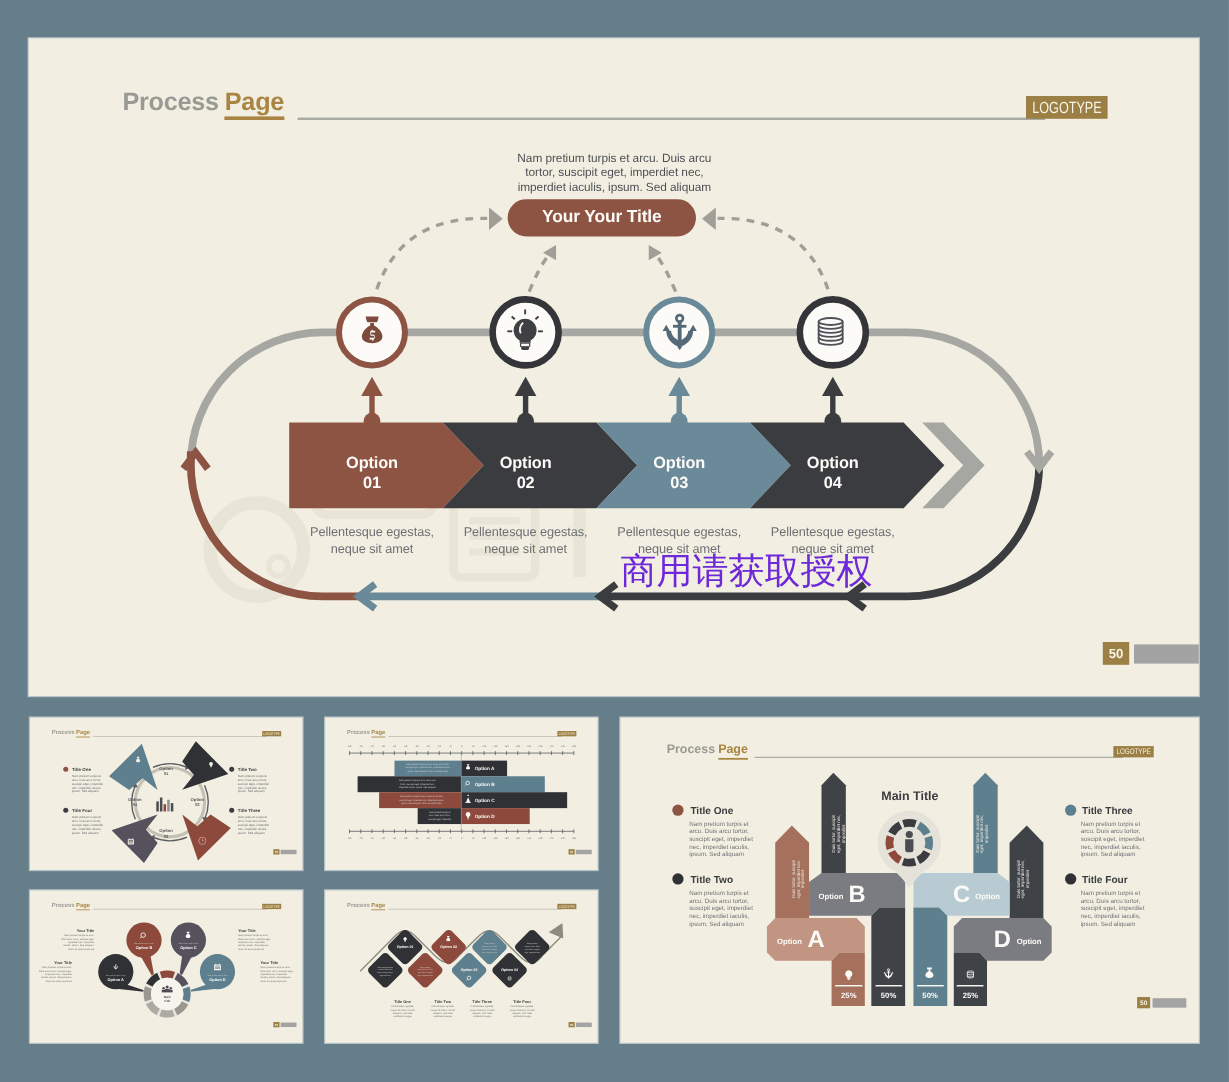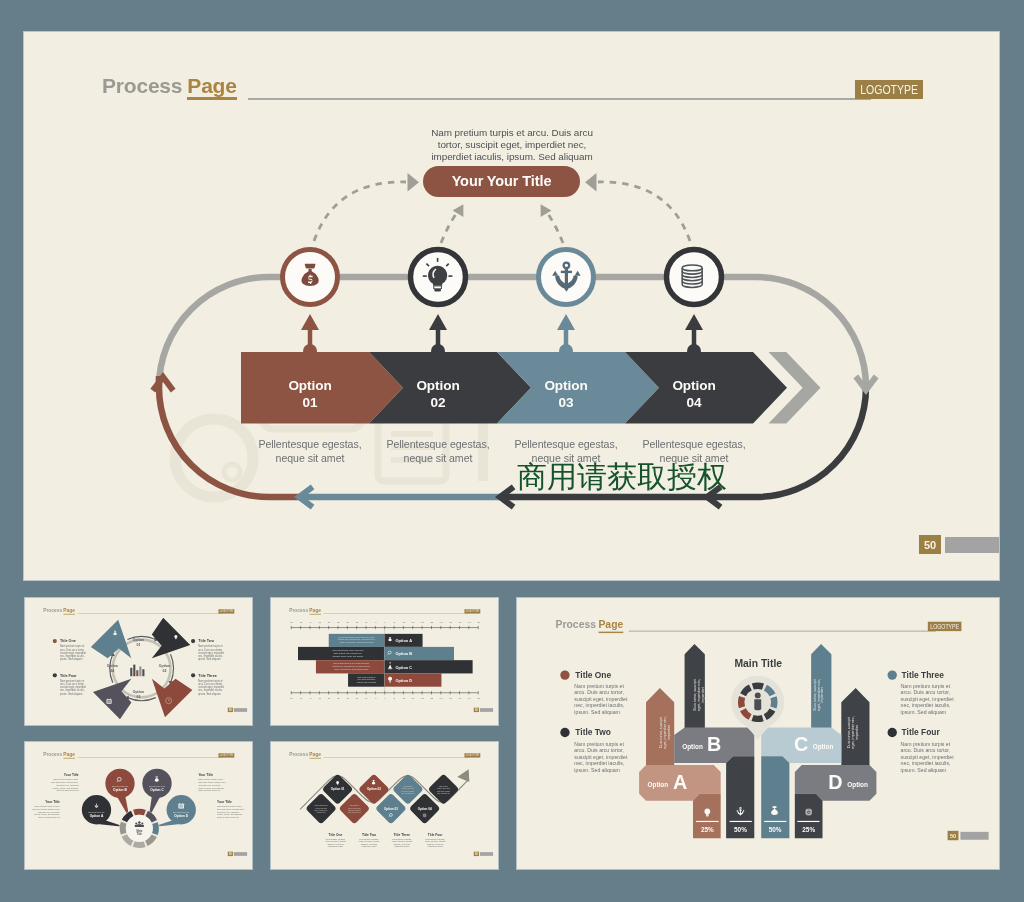--- a/index.html
+++ b/index.html
@@ -61,21 +61,21 @@
           <path d="M249 375 h78 a11 11 0 0 1 11 11 v0 a11 11 0 0 1 -11 11 h-78 a11 11 0 0 1 -11 -11 v0 a11 11 0 0 1 11 -11 z" stroke-width="7"></path>
           <rect x="354" y="387" width="68" height="62" rx="6" stroke-width="7"></rect>
           <g stroke="none" fill="#e8e5d6">
             <rect x="367" y="399" width="42" height="6"></rect>
             <rect x="367" y="412" width="42" height="6"></rect>
             <rect x="367" y="425" width="42" height="6"></rect>
             <rect x="454" y="385" width="10" height="64"></rect>
           </g>
         </g>
       </svg>
-      <div style="position:absolute;left:493px;top:430px;font-size:30px;line-height:30px;color:#14532d;letter-spacing:0px;">商用请获取授权</div>
+      <div style="position:absolute;left:493px;top:430px;font-size:30px;line-height:30px;color:#6d28d9;letter-spacing:0px;">商用请获取授权</div>
     </div>
 
     <div class="hdr" style="left:78px;top:42px;width:769px;height:28px;align-items:baseline;">
       <span class="t1" style="font-size:21px;">Process</span>
       <span style="width:5px"></span>
       <span class="t2" style="font-size:21px;padding-bottom:1px;">Page</span>
       <span style="width:11px"></span>
       <span class="rule" style="align-self:flex-end;margin-bottom:2px;"></span>
     </div>
     <div class="logotype" style="left:831px;top:48px;width:68px;height:19px;font-size:13.5px;">

